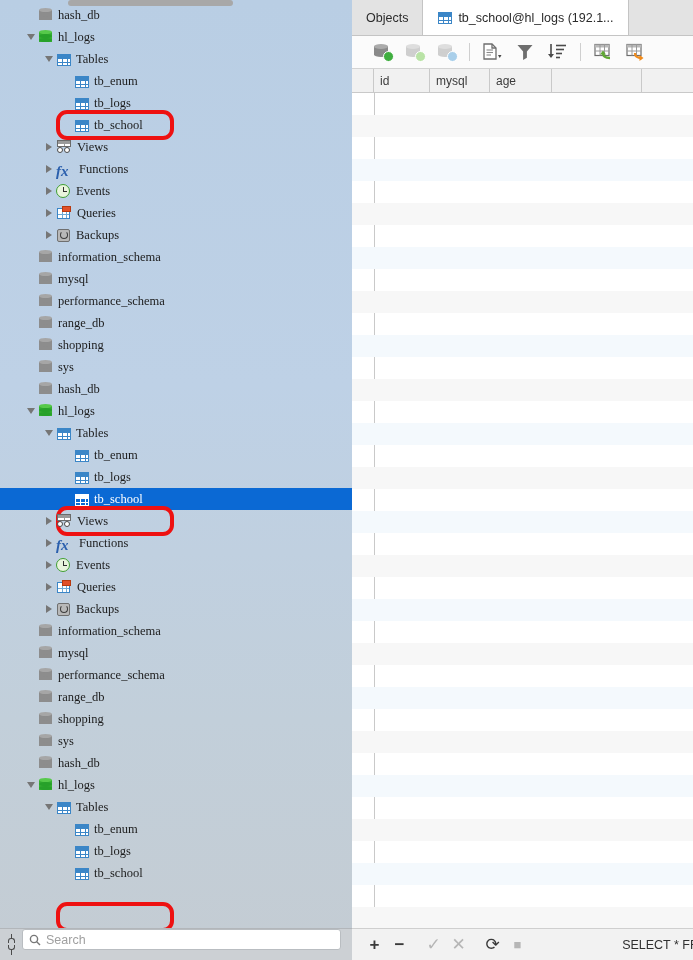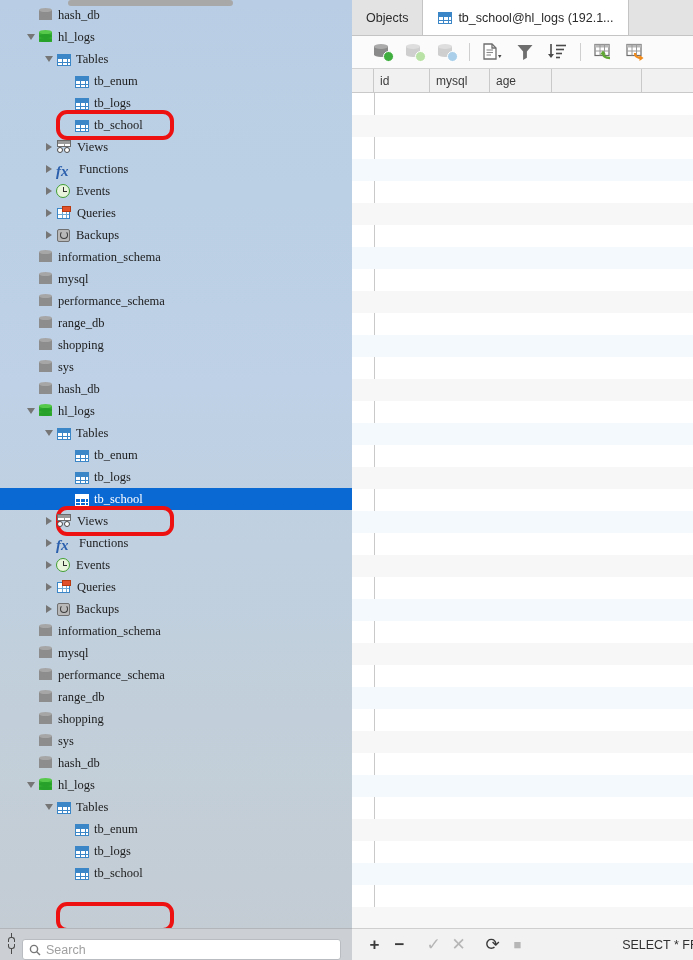--- a/index.html
+++ b/index.html
@@ -167,21 +167,21 @@
     position: absolute;
     border: 4px solid #ee1111;
     border-radius: 11px;
     pointer-events: none;
   }
 
   
   #sb-bottom {
     position: absolute; left: 0; bottom: 0; width: 352px; height: 32px;
     background: #ccd0d4; border-top: 1px solid #b2b6ba;
-    display: flex; align-items: flex-end;
+    display: flex; align-items: flex-start;
   }
   #plug-icon { width: 22px; height: 32px; flex: none; position: relative; }
   #plug-icon .p1 { position: absolute; left: 8px; top: 9px; width: 7px; height: 5px; border: 1.4px solid #4b4b4b; border-radius: 3px 3px 0 0; border-bottom: none; }
   #plug-icon .p2 { position: absolute; left: 8px; top: 16px; width: 7px; height: 5px; border: 1.4px solid #4b4b4b; border-radius: 0 0 3px 3px; border-top: none; }
   #plug-icon .p3 { position: absolute; left: 11px; top: 5px; width: 1.4px; height: 5px; background: #4b4b4b; }
   #plug-icon .p4 { position: absolute; left: 11px; top: 21px; width: 1.4px; height: 5px; background: #4b4b4b; }
   #search-wrap {
     flex: 1; margin-right: 11px; height: 21px;
     background: #ffffff; border: 1px solid #b9bdc1; border-radius: 3px;
     display: flex; align-items: center; padding: 0 6px;

